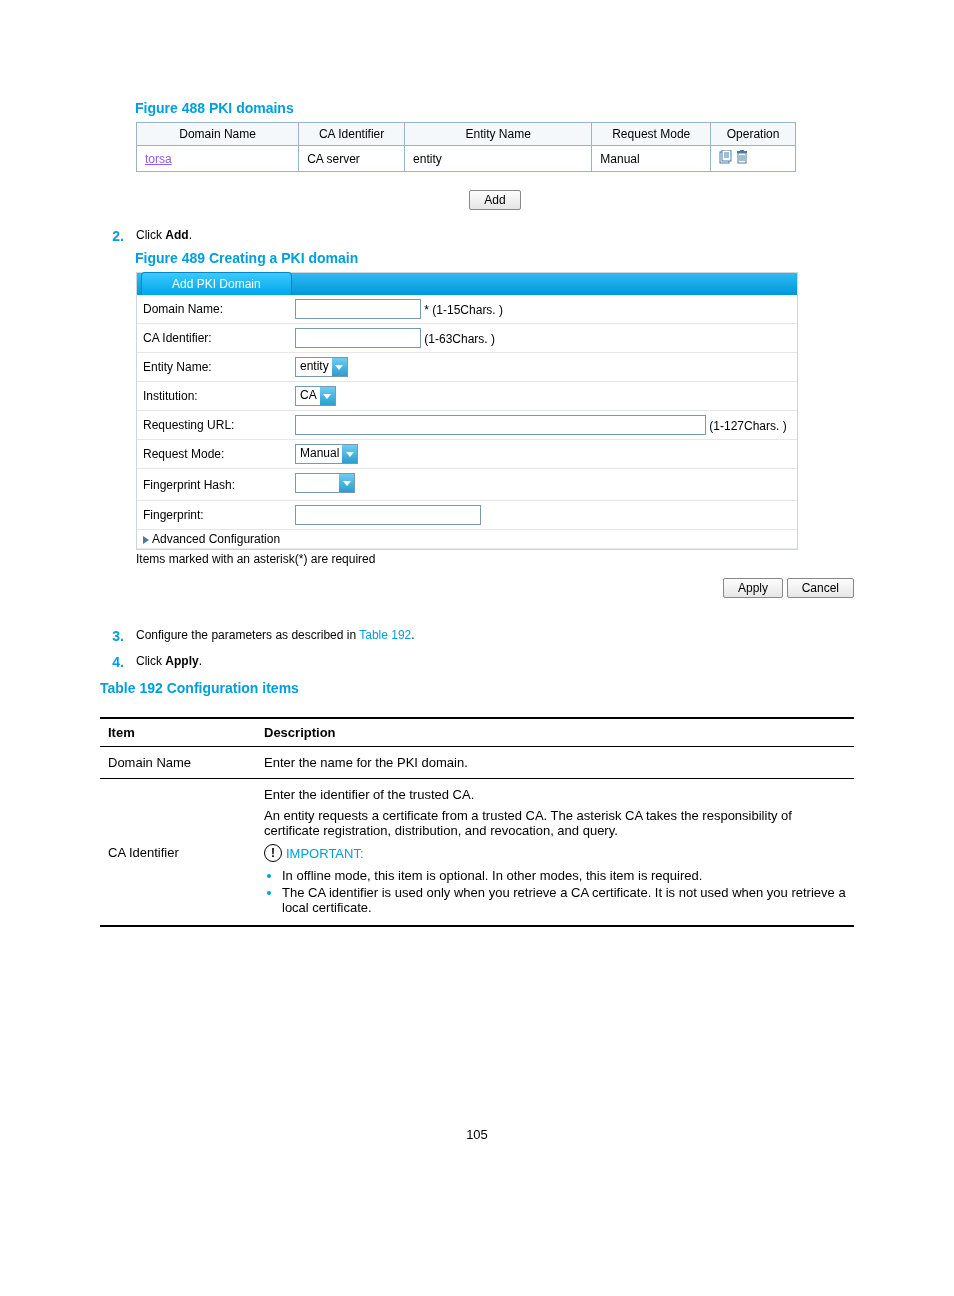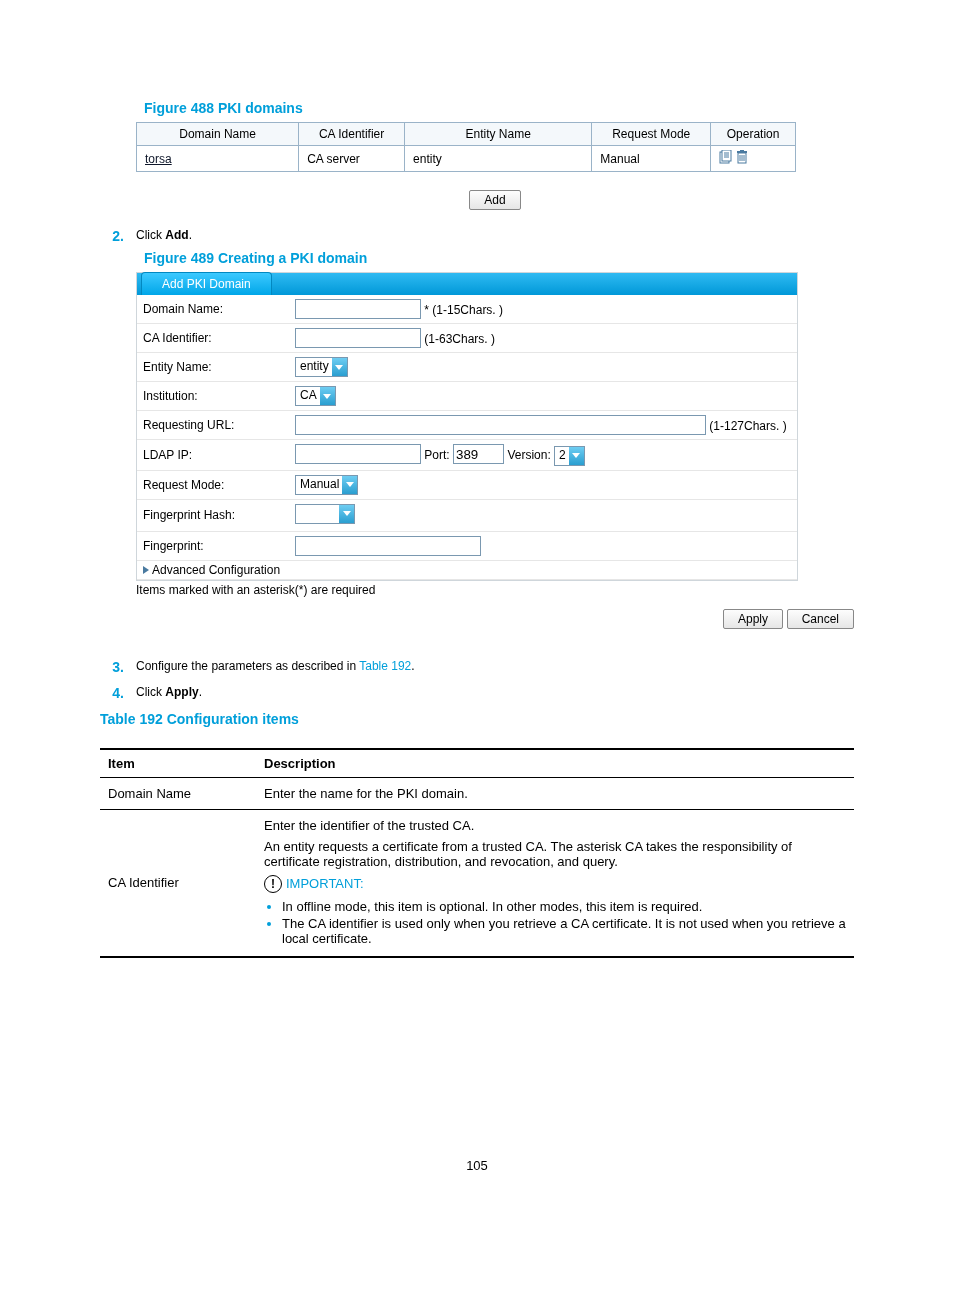--- a/index.html
+++ b/index.html
@@ -14,21 +14,21 @@
     width: 954px;
     padding: 100px 100px 40px 100px;
     box-sizing: border-box;
     position: relative;
   }
   .fig-caption {
     color: #009fda;
     font-weight: bold;
     font-size: 14px;
     margin-bottom: 6px;
-    margin-left: 44px;
+    margin-left: 35px;
   }
   .tbl-caption {
     color: #009fda;
     font-weight: bold;
     font-size: 14px;
     margin: 10px 0 10px 0;
   }
   
   .pki-domains {
     margin-left: 36px;
@@ -40,21 +40,21 @@
     border: 1px solid #9ab3c8;
     padding: 4px 8px;
     text-align: left;
     background: #fff;
   }
   .pki-domains th {
     background: #f4f8fb;
     font-weight: normal;
     text-align: center;
   }
-  .pki-domains a { color: #0f172a; text-decoration: underline; }
+  .pki-domains a { color: #8b5cf6; text-decoration: underline; }
   .add-row { text-align:center; margin:18px 0 18px 36px; }
   .btn {
     display:inline-block;
     border:1px solid #888;
     background:linear-gradient(#fdfdfd,#e6e6e6);
     font-size:12px;
     padding:2px 14px;
     border-radius:2px;
   }
   .step-row { display:flex; margin:10px 0 6px 0; }
@@ -72,21 +72,21 @@
   .tab-bar {
     background: linear-gradient(#2fbaf2,#0098d8);
     height:22px;
     display:flex;
     align-items:flex-end;
   }
   .tab-active {
     background: linear-gradient(#3cc9ff,#00a6e8);
     color:#fff;
     font-size:12px;
-    padding:4px 20px;
+    padding:4px 30px;
     border-radius:4px 4px 0 0;
     margin-left:4px;
     border:1px solid #0288c0;
     border-bottom:none;
   }
   .form-table { width:100%; border-collapse:collapse; }
   .form-table td { padding:4px 6px; border-bottom:1px solid #e6e6e6; }
   .form-table td.lbl { width:140px; }
   .txt { border:1px solid #7a98b0; height:16px; padding:1px 2px; }
   .sel {
@@ -247,30 +247,20 @@
         </td>
       </tr>
       <tr>
         <td class="lbl">Requesting URL:</td>
         <td>
           <input class="txt" style="width: 405px;">
           <span>(1-127Chars. )</span>
         </td>
       </tr>
       <tr>
-        <td class="lbl">LDAP IP:</td>
-        <td>
-          <input class="txt" style="width: 120px;">
-          <span>Port:</span>
-          <input class="txt" style="width: 45px;" value="389">
-          <span>Version:</span>
-          <span class="sel"><span>2</span><span class="caret"></span></span>
-        </td>
-      </tr>
-      <tr>
         <td class="lbl">Request Mode:</td>
         <td>
           <span class="sel"><span>Manual</span><span class="caret"></span></span>
         </td>
       </tr>
       <tr>
         <td class="lbl">Fingerprint Hash:</td>
         <td>
           <span class="sel" style="padding-left:40px"><span class="caret"></span></span>
         </td>

